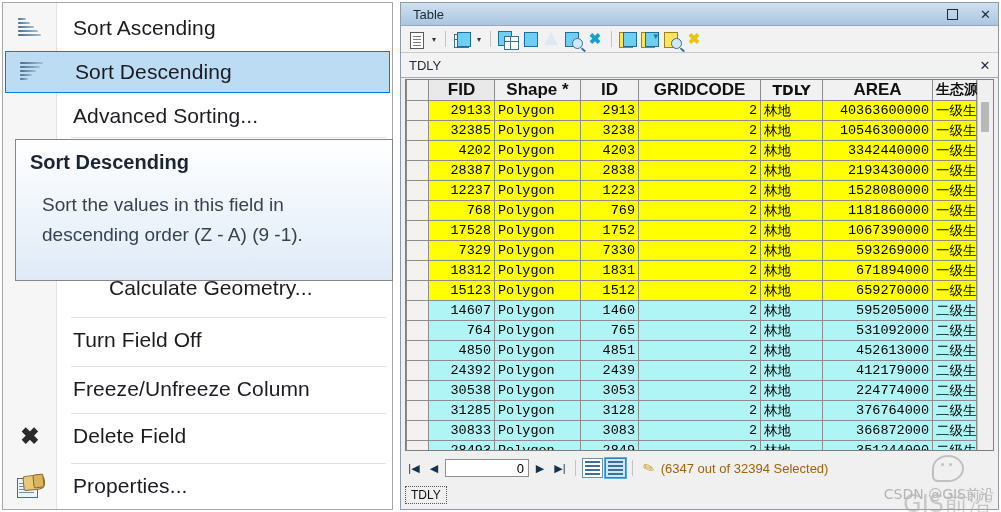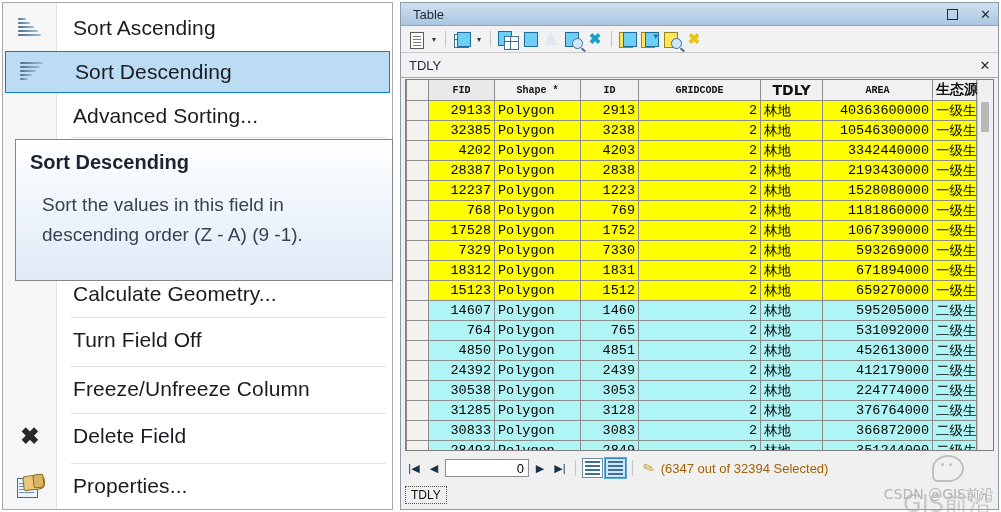--- a/index.html
+++ b/index.html
@@ -175,24 +175,24 @@
     box-sizing: border-box;
     display: flex;
   }
   #grid-scroll { flex: 1; overflow: hidden; }
   table.fgrid { border-collapse: collapse; table-layout: fixed; width: 100%;
                 font-family: "Liberation Mono", monospace; }
   table.fgrid th {
     background: #f1f1f1;
     border: 1px solid #8c8c8c;
     border-left: none; border-top: none;
-    font-size: 10px; font-weight: bold; color: #111;
+    font-size: 17px; font-weight: bold; color: #111;
     height: 20px; padding: 0 3px;
     text-align: center;
-    font-family: Liberation Mono, monospace;
+    font-family: Liberation Sans, sans-serif;
     white-space: nowrap;
   }
   table.fgrid th.hdr-cjk { font-family: "DejaVu Sans", sans-serif; font-size: 14px; }
   table.fgrid th.sel-col { background: #e9e9e9; }
   table.fgrid th.rowhdr { width: 22px; border-left: 1px solid #8c8c8c; background:#f1f1f1;}
   table.fgrid td {
     border: 1px solid #8c8c8c;
     border-left: none; border-top: none;
     height: 19px; padding: 0 3px;
     font-size: 13.5px; color: #000;
@@ -299,21 +299,21 @@
       </span>
       <span class="mi-label">Sort Descending</span>
     </div>
 
     <div class="menu-item" style="top:92px;">
       <span class="mi-icon"></span>
       <span class="mi-label">Advanced Sorting...</span>
     </div>
     <div class="menu-sep" style="top:134px;"></div>
 
-    <div class="menu-item" style="top:270px;">
+    <div class="menu-item" style="top:264px;gap:36px;">
       <span class="mi-icon"></span>
       <span class="mi-label">Calculate Geometry...</span>
     </div>
     <div class="menu-sep" style="top:314px;"></div>
 
     <div class="menu-item" style="top:316px;">
       <span class="mi-icon"></span>
       <span class="mi-label">Turn Field Off</span>
     </div>
     <div class="menu-sep" style="top:363px;"></div>

